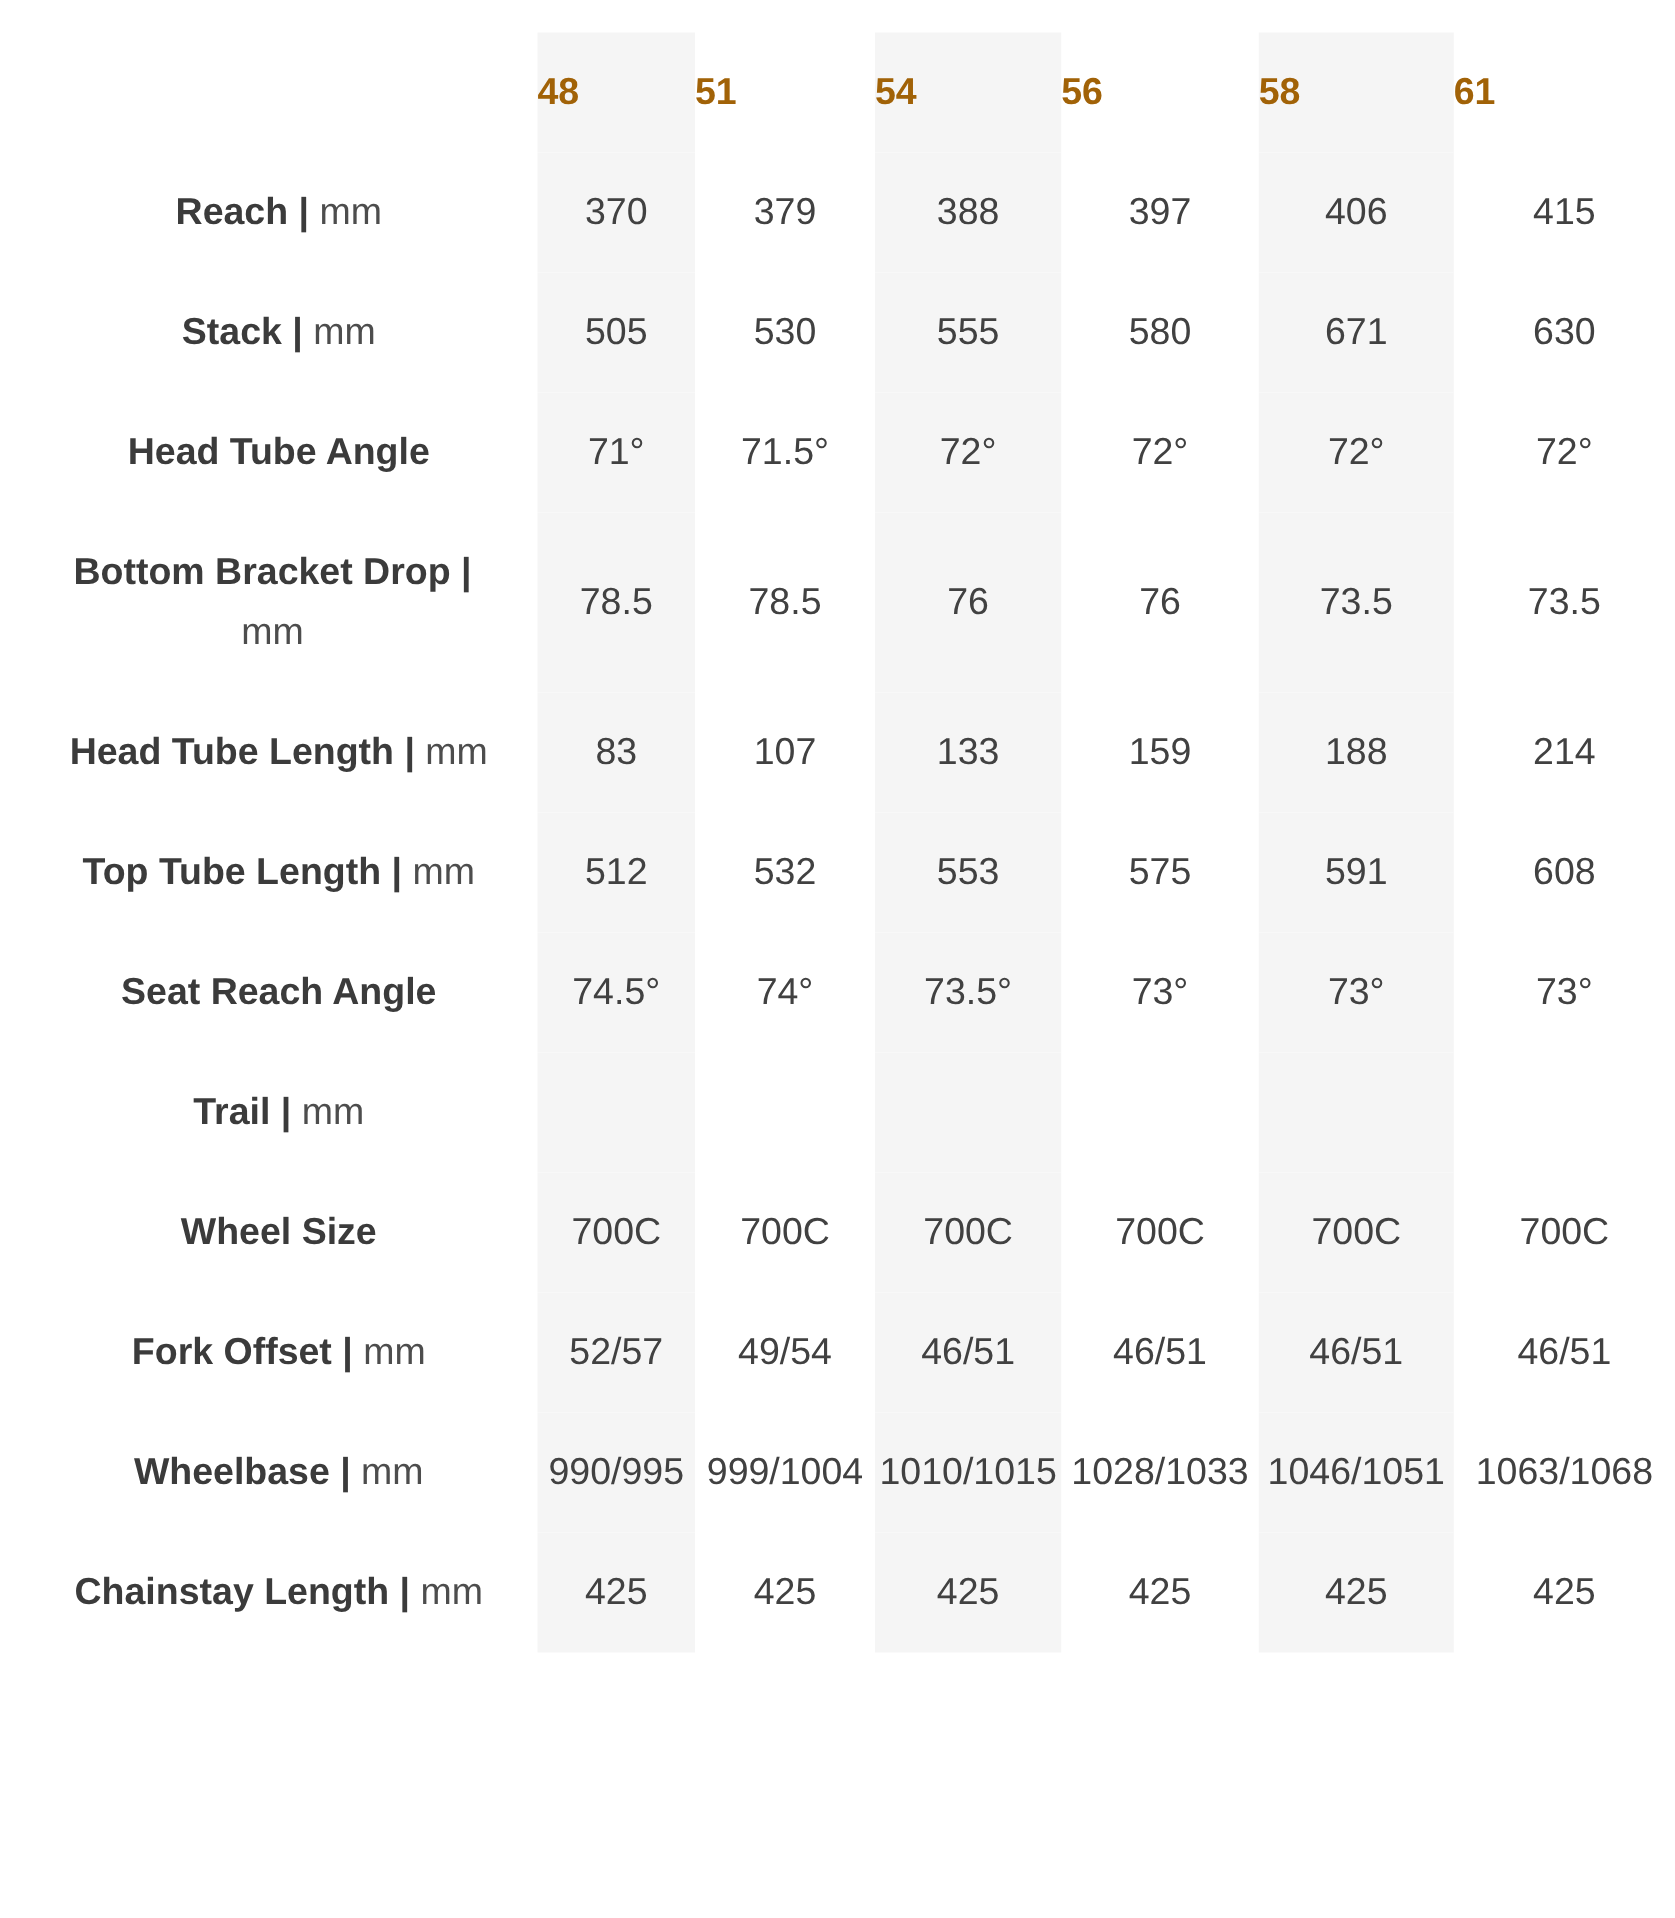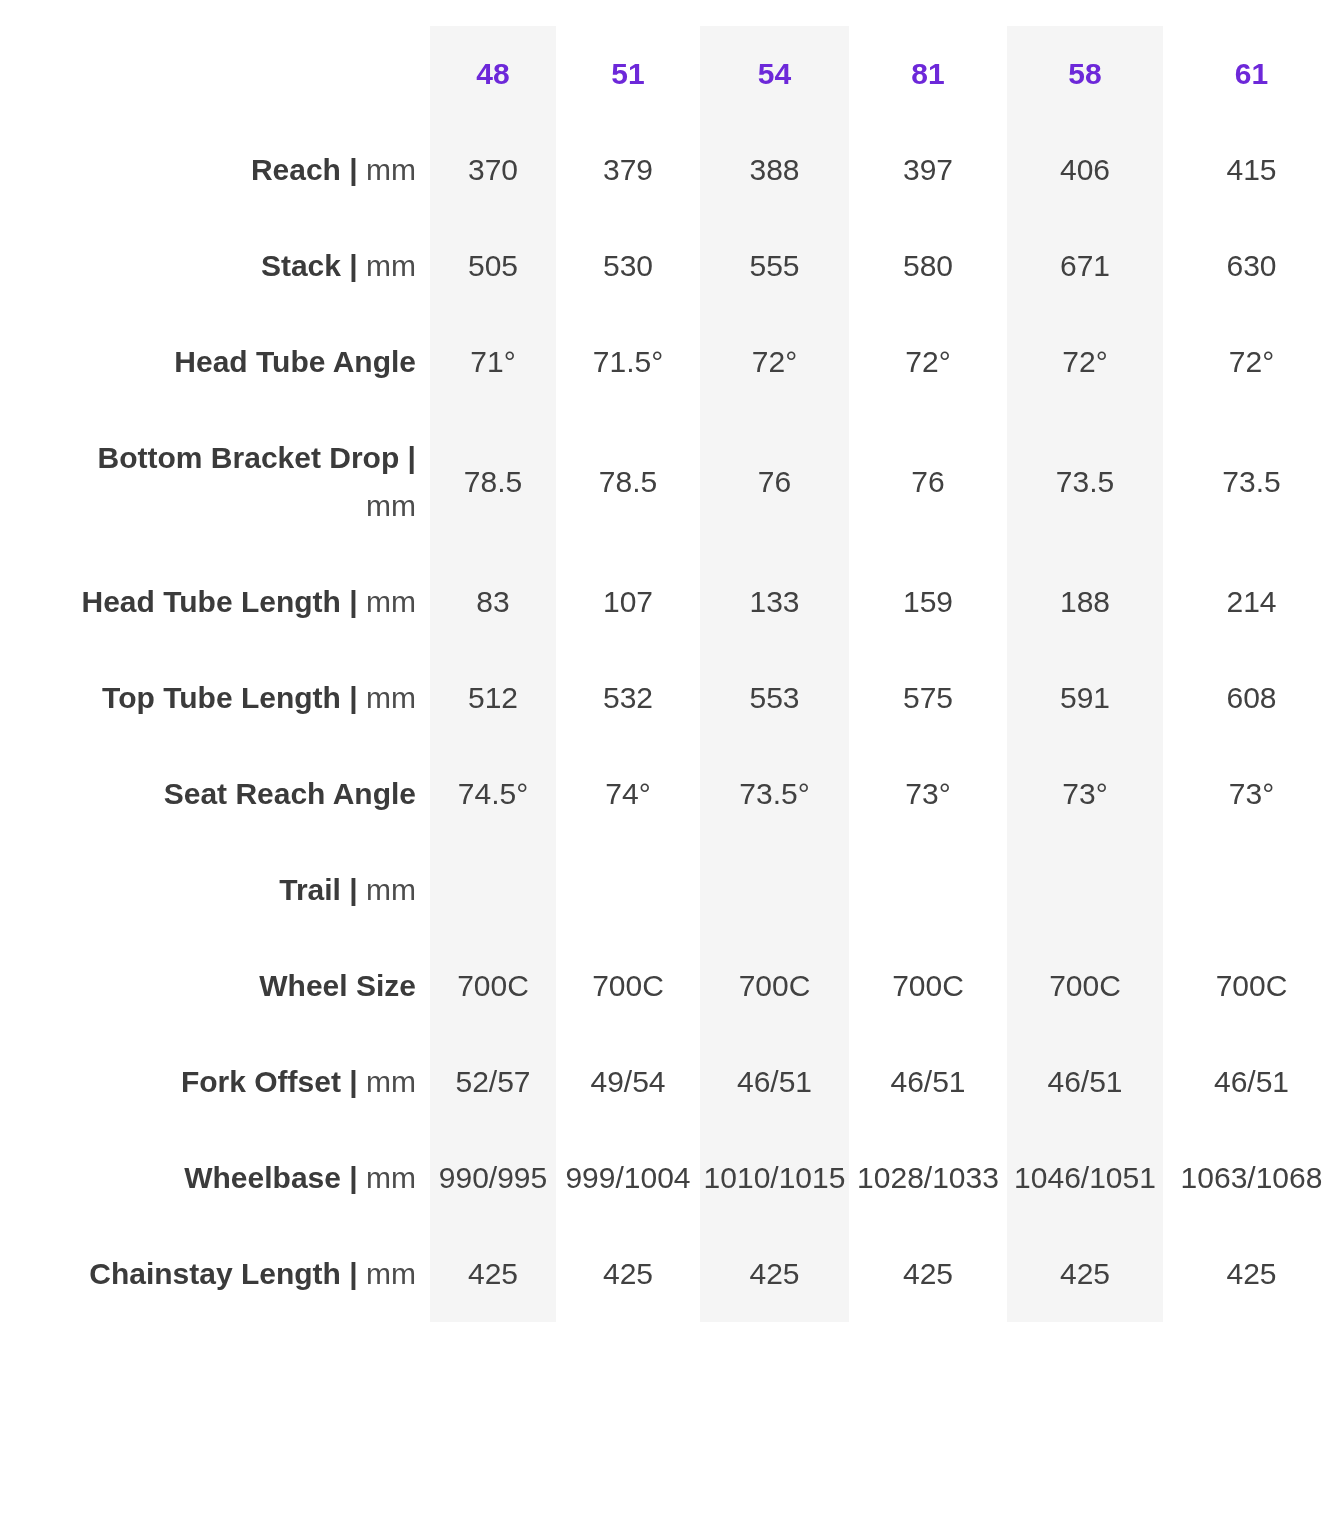--- a/index.html
+++ b/index.html
@@ -29,26 +29,26 @@
   col.striped  { background-color: #f5f5f5; }
 
   th, td {
     padding: 0;
     height: 96px;
     vertical-align: middle;
     font-size: 30px;
     line-height: 1.2;
   }
   thead th.size-head {
+    text-align: left;
+    font-weight: 700;
+    color: #a16207;
+  }
+  tbody th.row-head {
     text-align: center;
-    font-weight: 700;
-    color: #6d28d9;
-  }
-  tbody th.row-head {
-    text-align: right;
     padding-left: 30px;
     padding-right: 14px;
     font-weight: 700;
     color: #3b3b3b;
   }
   tbody th.row-head .unit {
     font-weight: 400;
     color: #4d4d4d;
   }
   tbody td.spec-value {
@@ -72,21 +72,21 @@
       <col class="c-56">
       <col class="c-58 striped">
       <col class="c-61">
     </colgroup>
     <thead>
       <tr>
         <th class="row-head"></th>
         <th class="size-head">48</th>
         <th class="size-head">51</th>
         <th class="size-head">54</th>
-        <th class="size-head">81</th>
+        <th class="size-head">56</th>
         <th class="size-head">58</th>
         <th class="size-head">61</th>
       </tr>
     </thead>
     <tbody id="geo-body">
         <tr>
           <th class="row-head"><span class="lbl">Reach |</span><span class="unit"> mm</span></th>
           <td class="spec-value">370</td>
           <td class="spec-value">379</td>
           <td class="spec-value">388</td>

